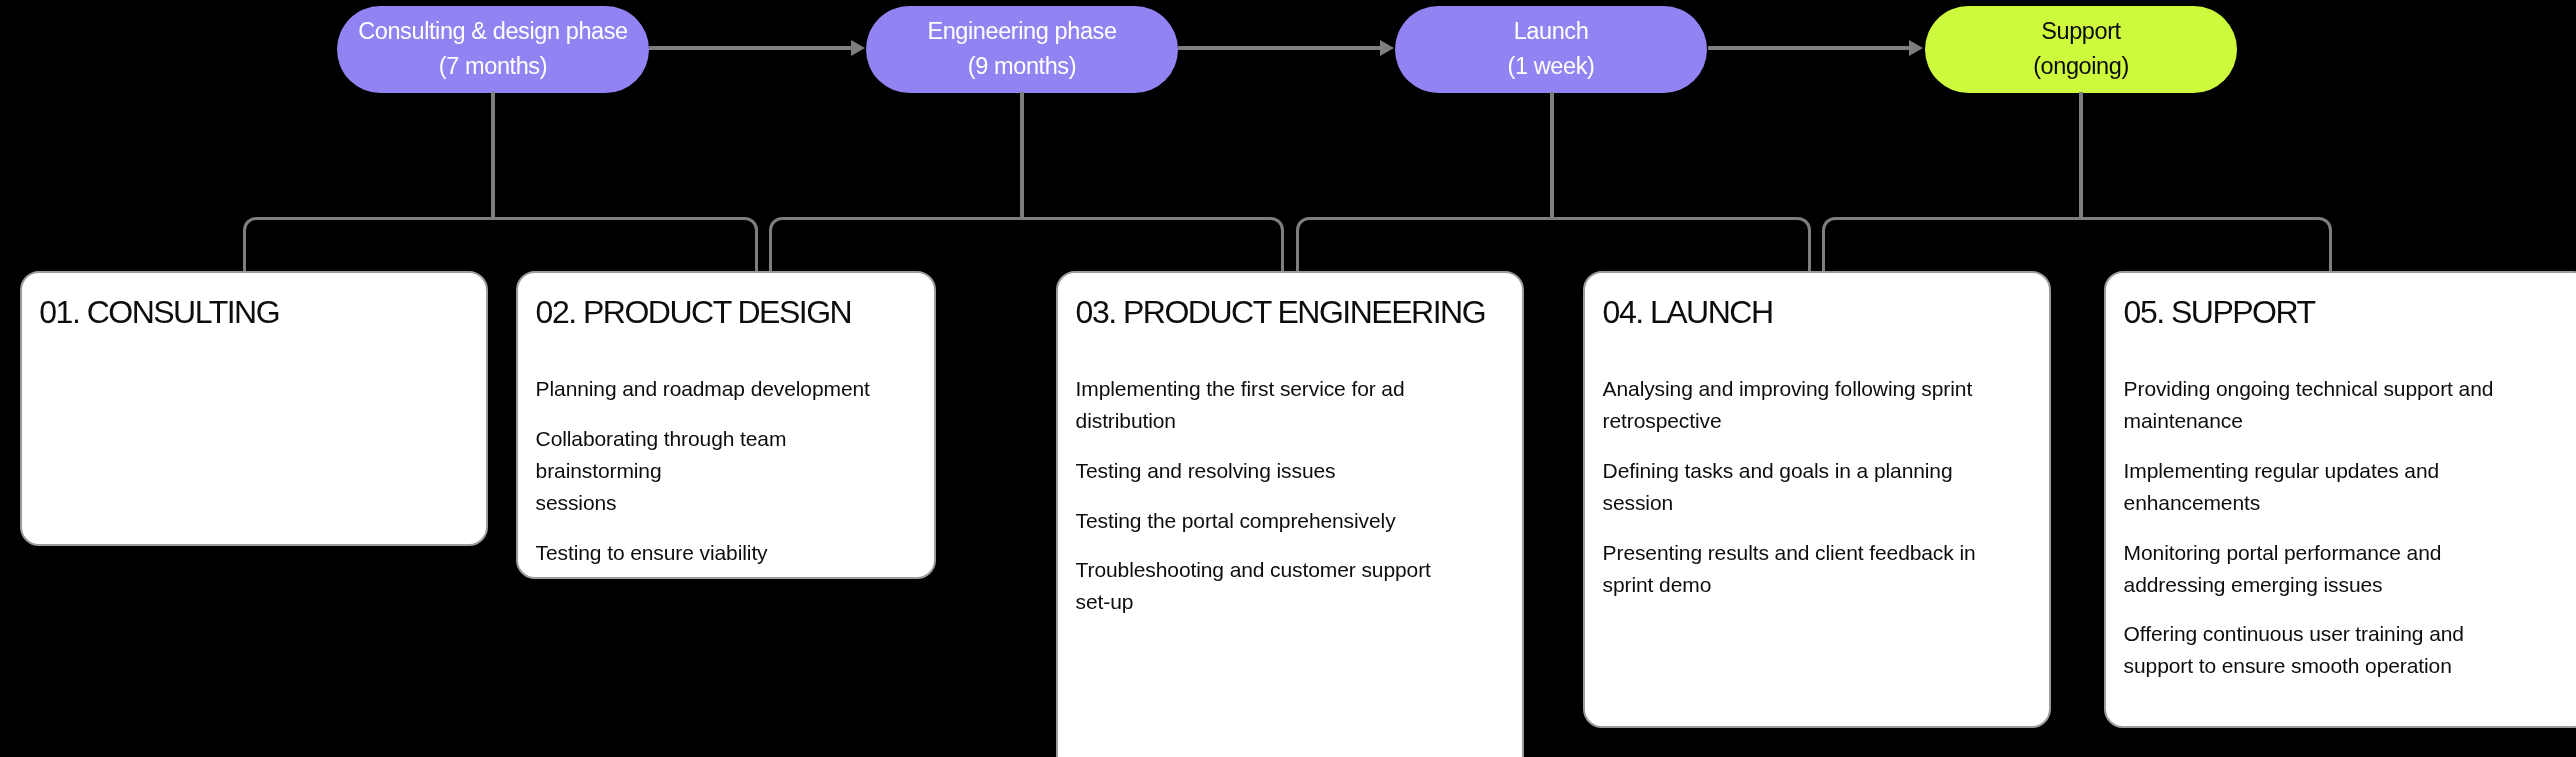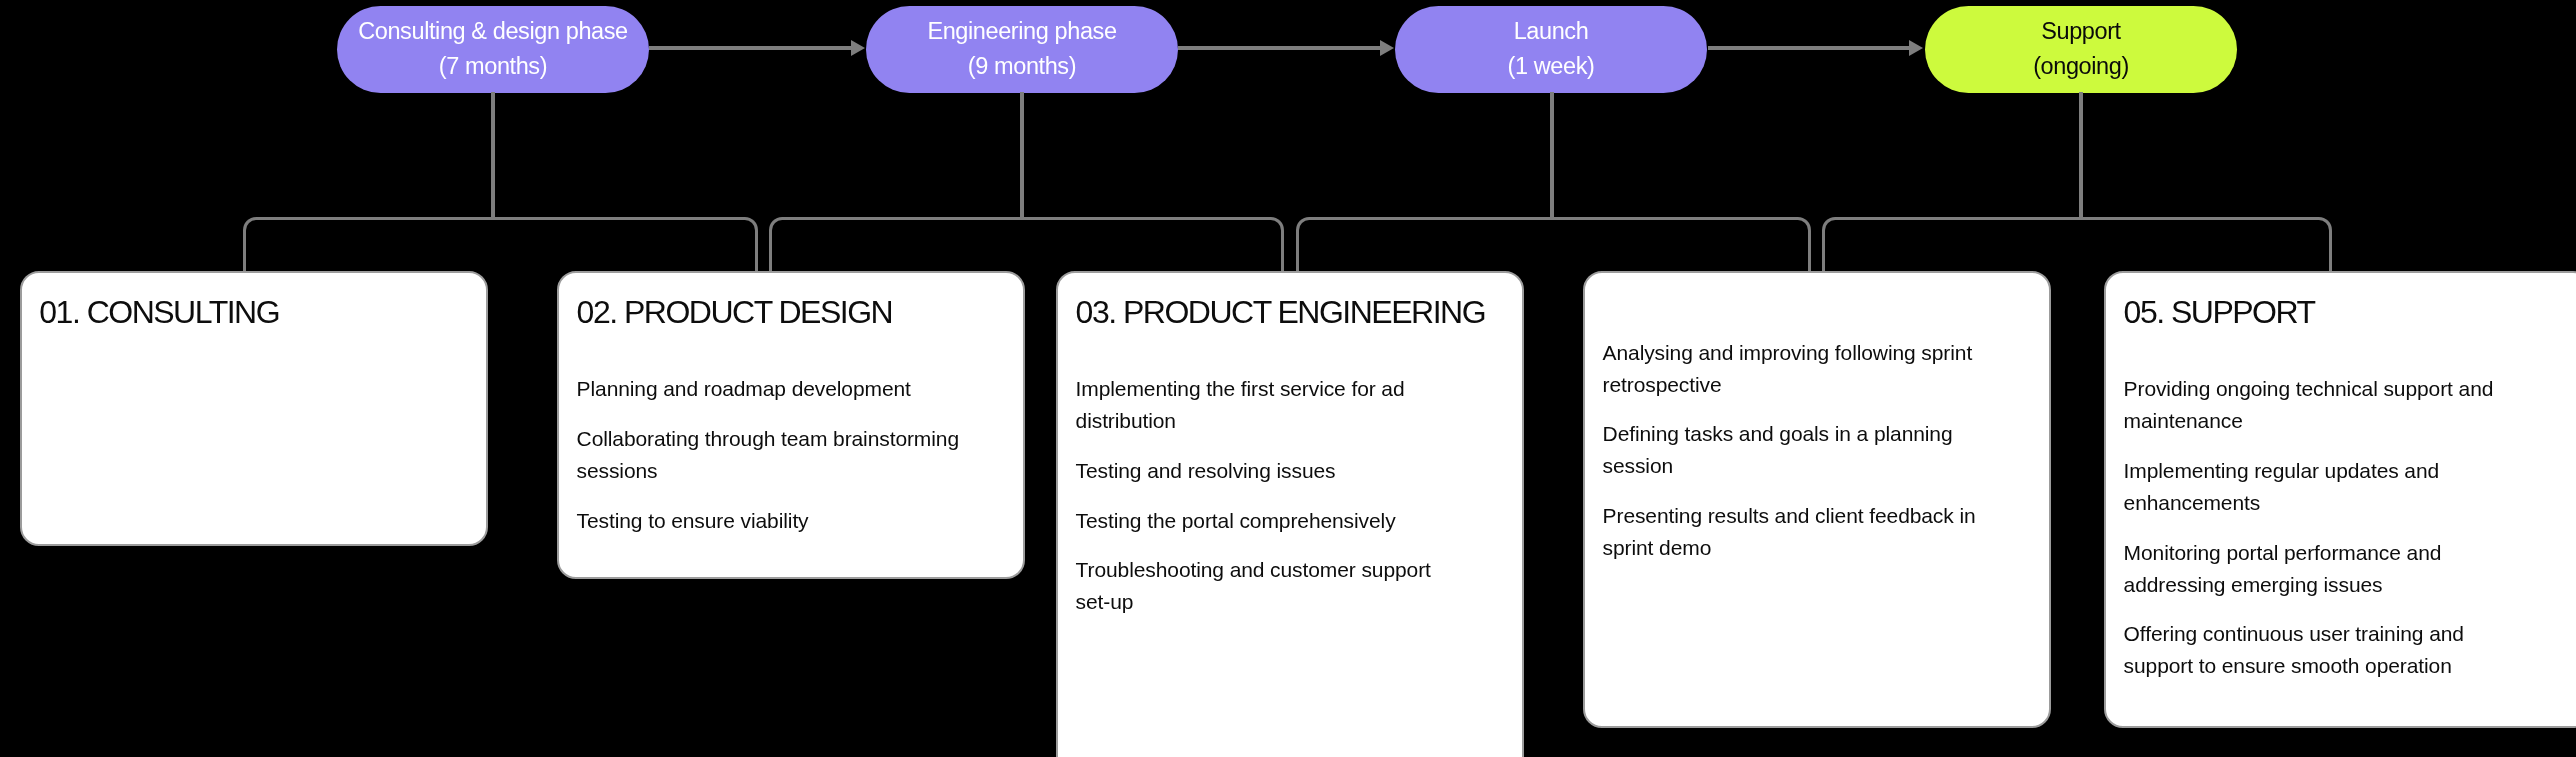--- a/index.html
+++ b/index.html
@@ -111,41 +111,42 @@
     <div class="arrowhead" style="left: 1909px;"></div>
     <div class="pill pill-green" style="left: 1925px;">
       <div>Support</div>
       <div>(ongoing)</div>
     </div>
     <div class="stem" style="left: 2079px;"></div>
     <div class="bracket" style="left: 1822px; width: 510px;"></div>
     <div class="card" style="left: 3.7px; width: 468px; height: 275px; margin-left: 16px;">
       <div class="card-title">01. CONSULTING</div>
     </div>
-    <div class="card" style="left: 557px; width: 468px; height: 308px;">
+    <div class="card" style="left: 516px; width: 420px; height: 308px;">
       <div class="card-title">02. PRODUCT DESIGN</div>
       <div class="card-list">
         <div class="card-item">Planning and roadmap development</div>
         <div class="card-item">Collaborating through team brainstorming
 sessions</div>
         <div class="card-item">Testing to ensure viability</div>
       </div>
     </div>
     <div class="card" style="left: 1056px; width: 468px; height: 624px;">
       <div class="card-title">03. PRODUCT ENGINEERING</div>
       <div class="card-list">
         <div class="card-item">Implementing the first service for ad
 distribution</div>
         <div class="card-item">Testing and resolving issues</div>
         <div class="card-item">Testing the portal comprehensively</div>
         <div class="card-item">Troubleshooting and customer support
 set-up</div>
       </div>
     </div>
     <div class="card" style="left: 1583px; width: 468px; height: 457px;">
+      <div class="card-title">04. LAUNCH</div>
       <div class="card-list">
         <div class="card-item">Analysing and improving following sprint
 retrospective</div>
         <div class="card-item">Defining tasks and goals in a planning
 session</div>
         <div class="card-item">Presenting results and client feedback in
 sprint demo</div>
       </div>
     </div>
     <div class="card" style="left: 2104px; width: 488px; height: 457px;">

